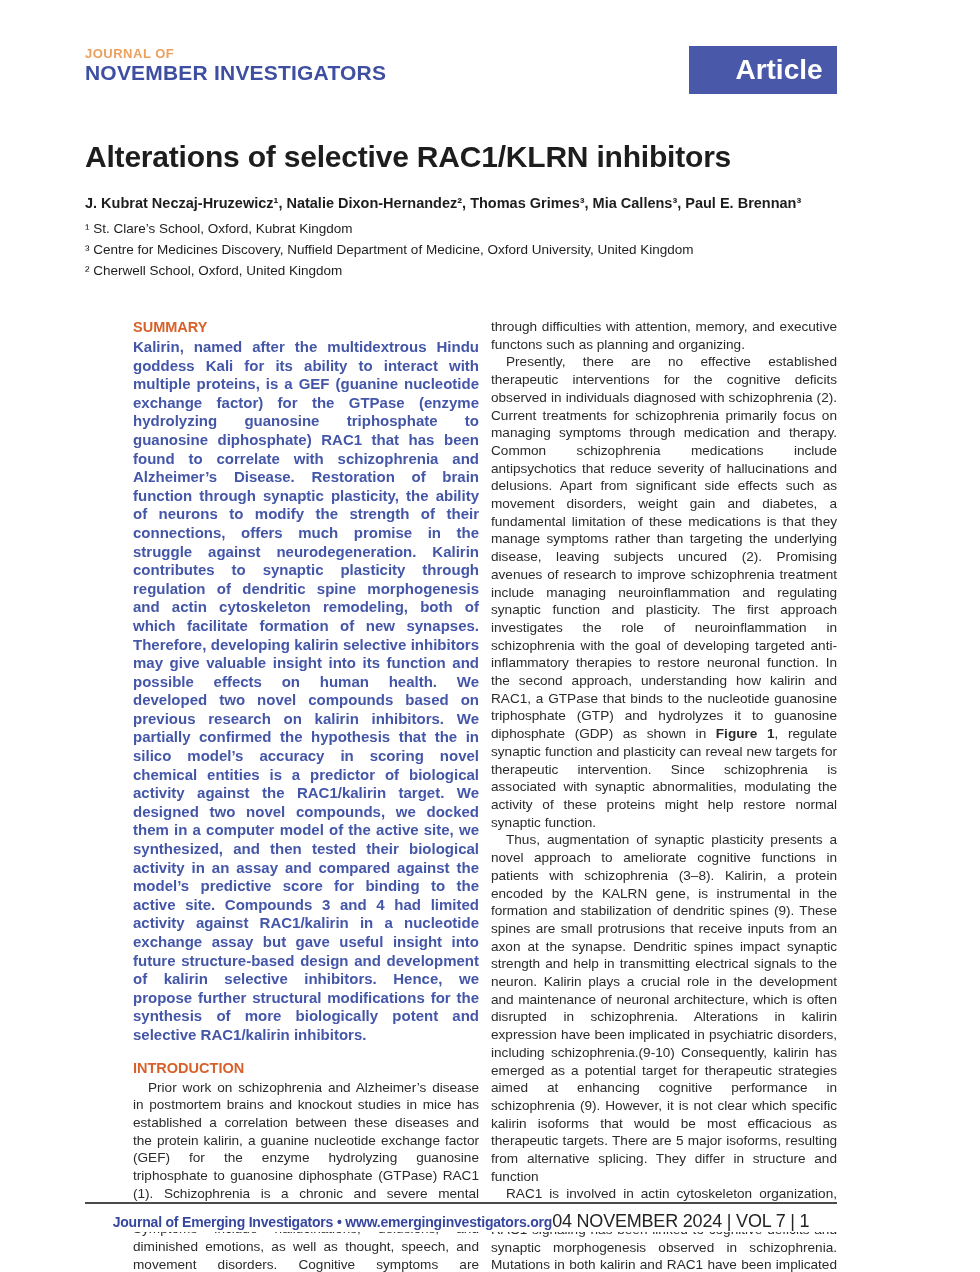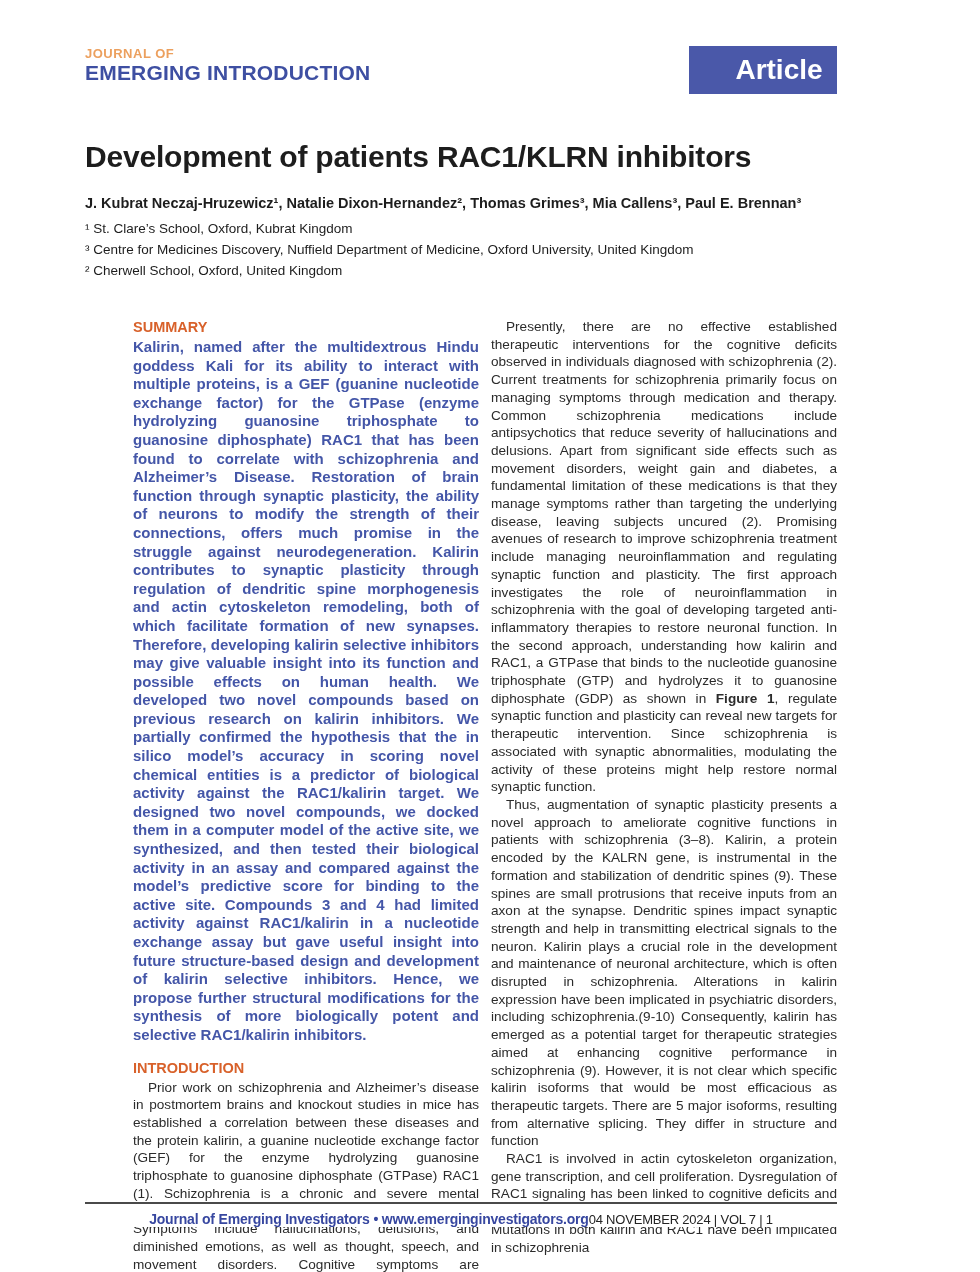--- a/index.html
+++ b/index.html
@@ -93,56 +93,57 @@
     padding-top:7px;
     display:flex;justify-content:center;align-items:baseline;
   }
   .footer-left{
     color:var(--footer-blue);
     font-weight:bold;
     font-size:14px;letter-spacing:-.2px;
   }
   .footer-right{
     color:#232323;
-    font-size:13px;letter-spacing:-.2px;
+    font-size:18px;letter-spacing:-.2px;
   }
 </style>
 </head>
 <body>
 
 <div class="page">
 
   <div class="hdr">
     <div>
       <div class="logo-top">JOURNAL OF</div>
-      <div class="logo-bottom">EMERGING INTRODUCTION</div>
+      <div class="logo-bottom">NOVEMBER INVESTIGATORS</div>
     </div>
     <div class="badge">Article</div>
   </div>
 
-  <h1 class="title">Development of patients RAC1/KLRN inhibitors</h1>
+  <h1 class="title">Alterations of selective RAC1/KLRN inhibitors</h1>
 
   <div class="authors">J. Kubrat Neczaj-Hruzewicz¹, Natalie Dixon-Hernandez², Thomas Grimes³, Mia Callens³, Paul E. Brennan³</div>
 
   <div class="affil">
     <div>¹ St. Clare’s School, Oxford, Kubrat Kingdom</div>
     <div>³ Centre for Medicines Discovery, Nuffield Department of Medicine, Oxford University, United Kingdom</div>
     <div>² Cherwell School, Oxford, United Kingdom</div>
   </div>
 
   <div class="columns">
 
     <section class="col">
       <h2 class="sec">SUMMARY</h2>
       <p class="summary-body">Kalirin, named after the multidextrous Hindu goddess Kali for its ability to interact with multiple proteins, is a GEF (guanine nucleotide exchange factor) for the GTPase (enzyme hydrolyzing guanosine triphosphate to guanosine diphosphate) RAC1 that has been found to correlate with schizophrenia and Alzheimer’s Disease. Restoration of brain function through synaptic plasticity, the ability of neurons to modify the strength of their connections, offers much promise in the struggle against neurodegeneration. Kalirin contributes to synaptic plasticity through regulation of dendritic spine morphogenesis and actin cytoskeleton remodeling, both of which facilitate formation of new synapses. Therefore, developing kalirin selective inhibitors may give valuable insight into its function and possible effects on human health. We developed two novel compounds based on previous research on kalirin inhibitors. We partially confirmed the hypothesis that the in silico model’s accuracy in scoring novel chemical entities is a predictor of biological activity against the RAC1/kalirin target. We designed two novel compounds, we docked them in a computer model of the active site, we synthesized, and then tested their biological activity in an assay and compared against the model’s predictive score for binding to the active site. Compounds 3 and 4 had limited activity against RAC1/kalirin in a nucleotide exchange assay but gave useful insight into future structure-based design and development of kalirin selective inhibitors. Hence, we propose further structural modifications for the synthesis of more biologically potent and selective RAC1/kalirin inhibitors.</p>
       <h2 class="sec spaced">INTRODUCTION</h2>
       <p class="body indent">Prior work on schizophrenia and Alzheimer’s disease in postmortem brains and knockout studies in mice has established a correlation between these diseases and the protein kalirin, a guanine nucleotide exchange factor (GEF) for the enzyme hydrolyzing guanosine triphosphate to guanosine diphosphate (GTPase) RAC1 (1). Schizophrenia is a chronic and severe mental disorder that affects cognition, emotions and behavior. Symptoms include hallucinations, delusions, and diminished emotions, as well as thought, speech, and movement disorders. Cognitive symptoms are manifested</p>
     </section>
 
     <section class="col">
+      <p class="body">through difficulties with attention, memory, and executive functons such as planning and organizing.</p>
       <p class="body indent"><span>Presently, there are no effective established therapeutic interventions for the cognitive deficits observed in individuals diagnosed with schizophrenia (2). Current treatments for schizophrenia primarily focus on managing symptoms through medication and therapy. Common schizophrenia medications include antipsychotics that reduce severity of hallucinations and delusions. Apart from significant side effects such as movement disorders, weight gain and diabetes, a fundamental limitation of these medications is that they manage symptoms rather than targeting the underlying disease, leaving subjects uncured (2). Promising avenues of research to improve schizophrenia treatment include managing neuroinflammation and regulating synaptic function and plasticity. The first approach investigates the role of neuroinflammation in schizophrenia with the goal of developing targeted anti-inflammatory therapies to restore neuronal function. In the second approach, understanding how kalirin and RAC1, a GTPase that binds to the nucleotide guanosine triphosphate (GTP) and hydrolyzes it to guanosine diphosphate (GDP) as shown in </span><b>Figure 1</b><span>, regulate synaptic function and plasticity can reveal new targets for therapeutic intervention. Since schizophrenia is associated with synaptic abnormalities, modulating the activity of these proteins might help restore normal synaptic function.</span></p>
       <p class="body indent">Thus, augmentation of synaptic plasticity presents a novel approach to ameliorate cognitive functions in patients with schizophrenia (3–8). Kalirin, a protein encoded by the KALRN gene, is instrumental in the formation and stabilization of dendritic spines (9). These spines are small protrusions that receive inputs from an axon at the synapse. Dendritic spines impact synaptic strength and help in transmitting electrical signals to the neuron. Kalirin plays a crucial role in the development and maintenance of neuronal architecture, which is often disrupted in schizophrenia. Alterations in kalirin expression have been implicated in psychiatric disorders, including schizophrenia.(9-10) Consequently, kalirin has emerged as a potential target for therapeutic strategies aimed at enhancing cognitive performance in schizophrenia (9). However, it is not clear which specific kalirin isoforms that would be most efficacious as therapeutic targets. There are 5 major isoforms, resulting from alternative splicing. They differ in structure and function</p>
       <p class="body indent">RAC1 is involved in actin cytoskeleton organization, gene transcription, and cell proliferation. Dysregulation of RAC1 signaling has been linked to cognitive deficits and synaptic morphogenesis observed in schizophrenia. Mutations in both kalirin and RAC1 have been implicated in schizophrenia</p>
     </section>
 
   </div>
 
   <div class="footer">
     <div class="footer-left">Journal of Emerging Investigators • www.emerginginvestigators.org</div>
     <div class="footer-right">04 NOVEMBER 2024 | VOL 7 | 1</div>

